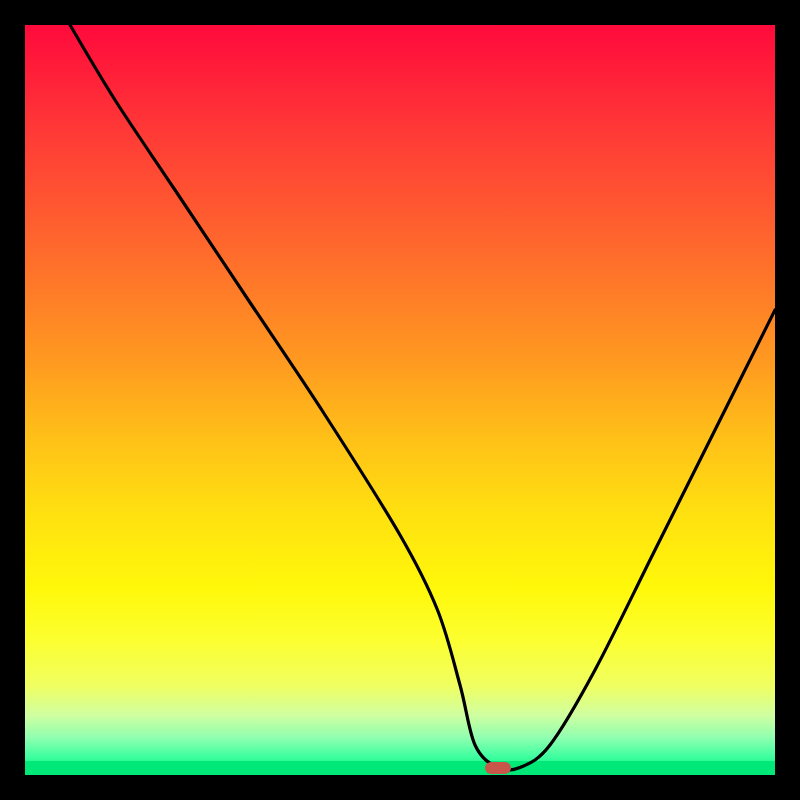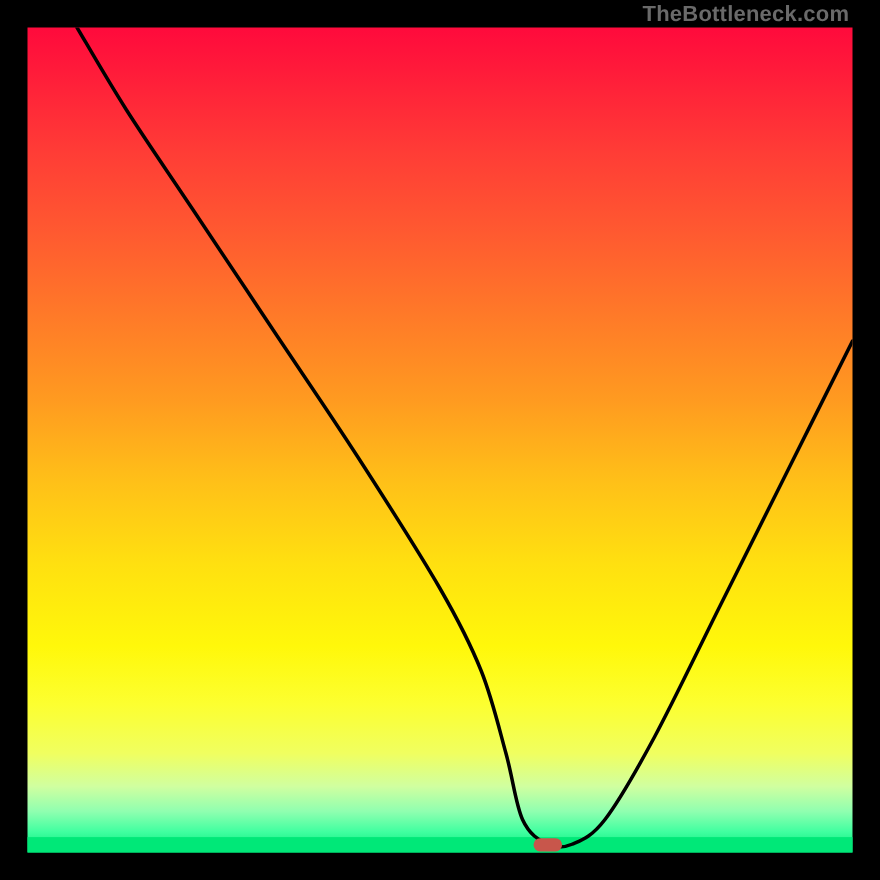--- a/index.html
+++ b/index.html
@@ -81,14 +81,13 @@
   <div class="plot-area">
     <div class="green-band"></div>
 
     <svg class="curve" viewBox="0 0 750 750" preserveAspectRatio="none">
       <path id="curve-path" fill="none" stroke="#000" stroke-width="3.2" stroke-linecap="round" stroke-linejoin="round" d="M 45 0 C 52.5 12.5, 72.5 47.5, 90 75 C 107.5 102.5, 127.5 131.25, 150 165 C 172.5 198.75, 200 240, 225 277.5 C 250 315, 275 351.25, 300 390 C 325 428.75, 356.25 477.5, 375 510 C 393.75 542.5, 402.50000000000006 560, 412.50000000000006 585 C 422.50000000000006 610, 428.74999999999994 637.5, 434.99999999999994 660 C 441.24999999999994 682.5, 443.75 706.25, 450 720 C 456.25 733.75, 465 738.75, 472.5 742.5 C 480 746.25, 486.25 746.25, 495 742.5 C 503.75 738.75, 512.5 736.25, 525 720 C 537.5 703.75, 552.5 677.5, 570 645 C 587.5 612.5, 610 565, 630 525 C 650 485, 670 445, 690 405 C 710 365, 740 305, 750 285"></path>
     </svg>
 
     <div class="marker" id="minimum-marker" style="left: 459.5px; top: 736.5px; background: rgb(200, 86, 75);"></div>
   </div>
 
-  <div class="watermark">TheBottleneck.com</div>
 </div>
 
 </body></html>

